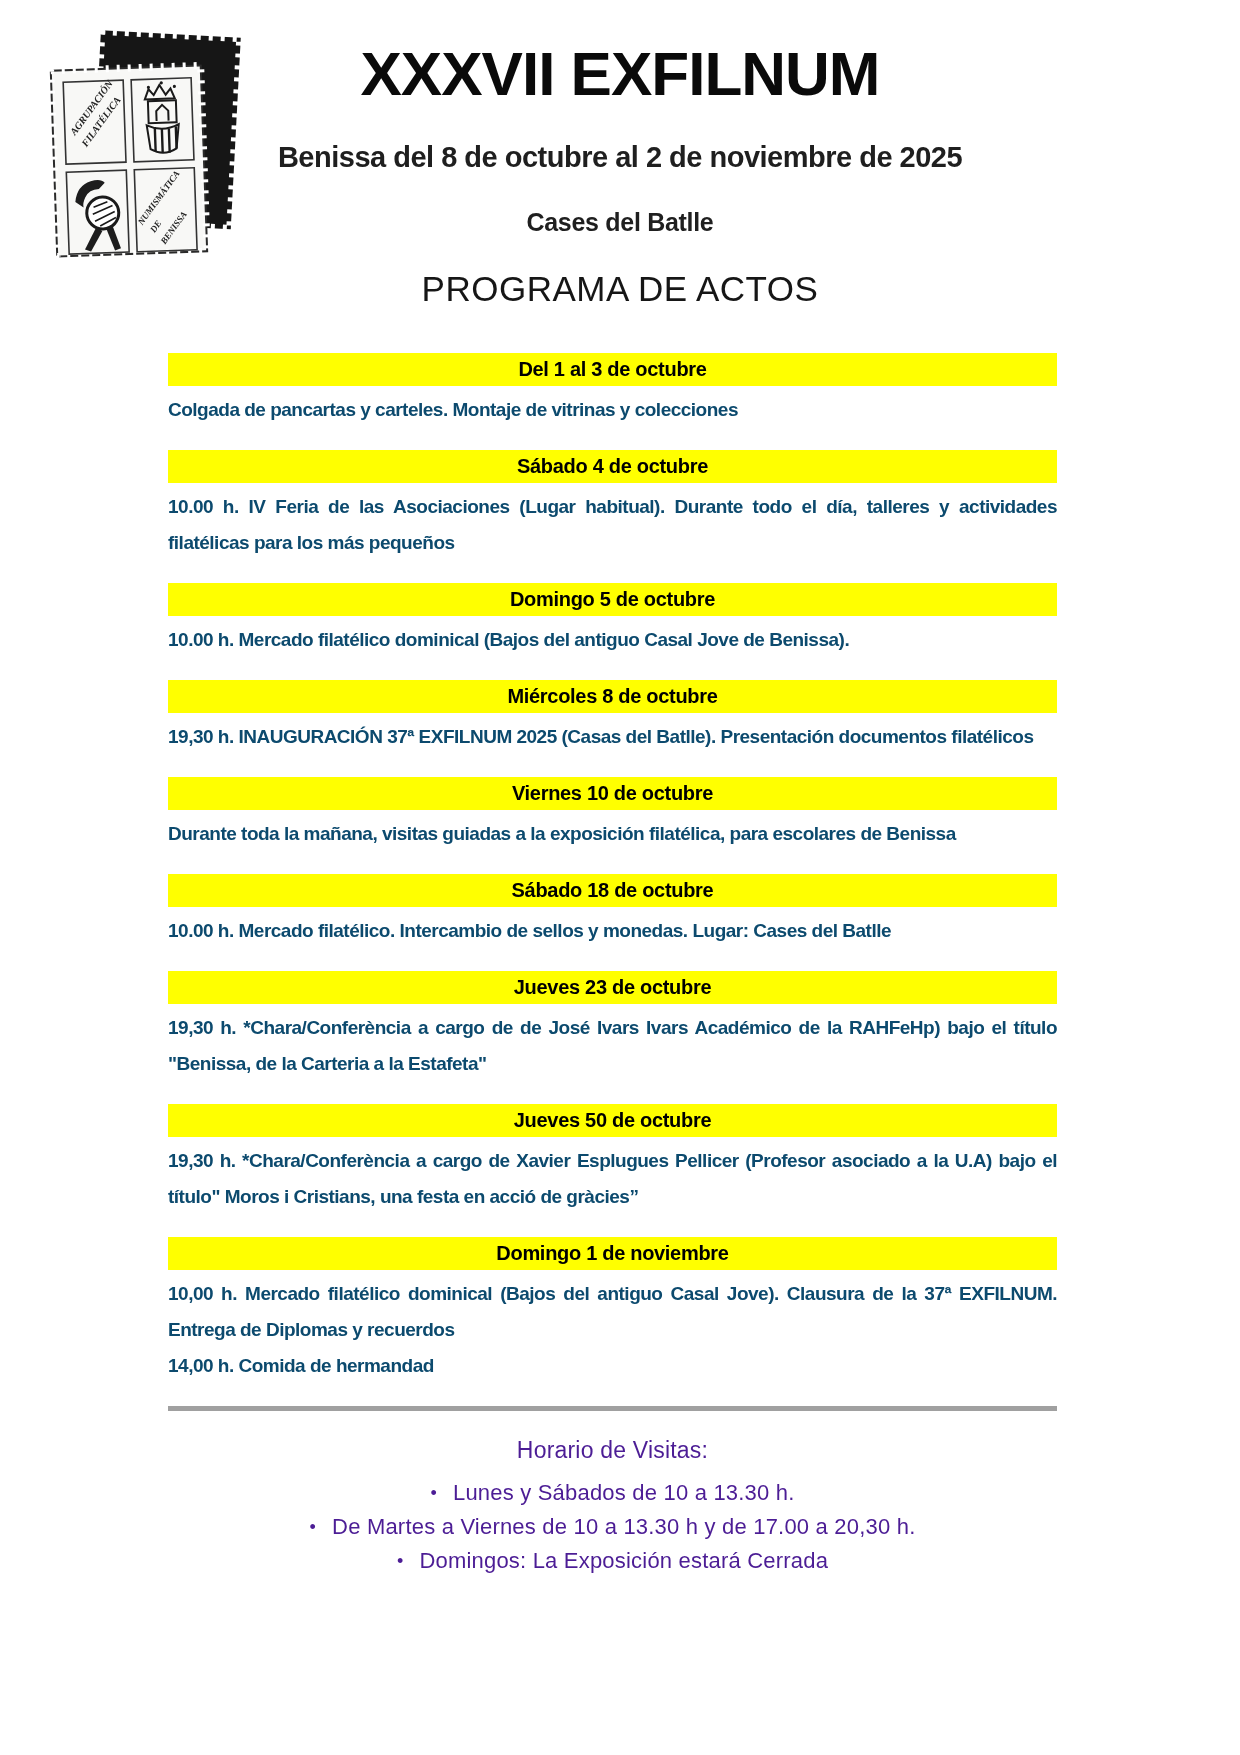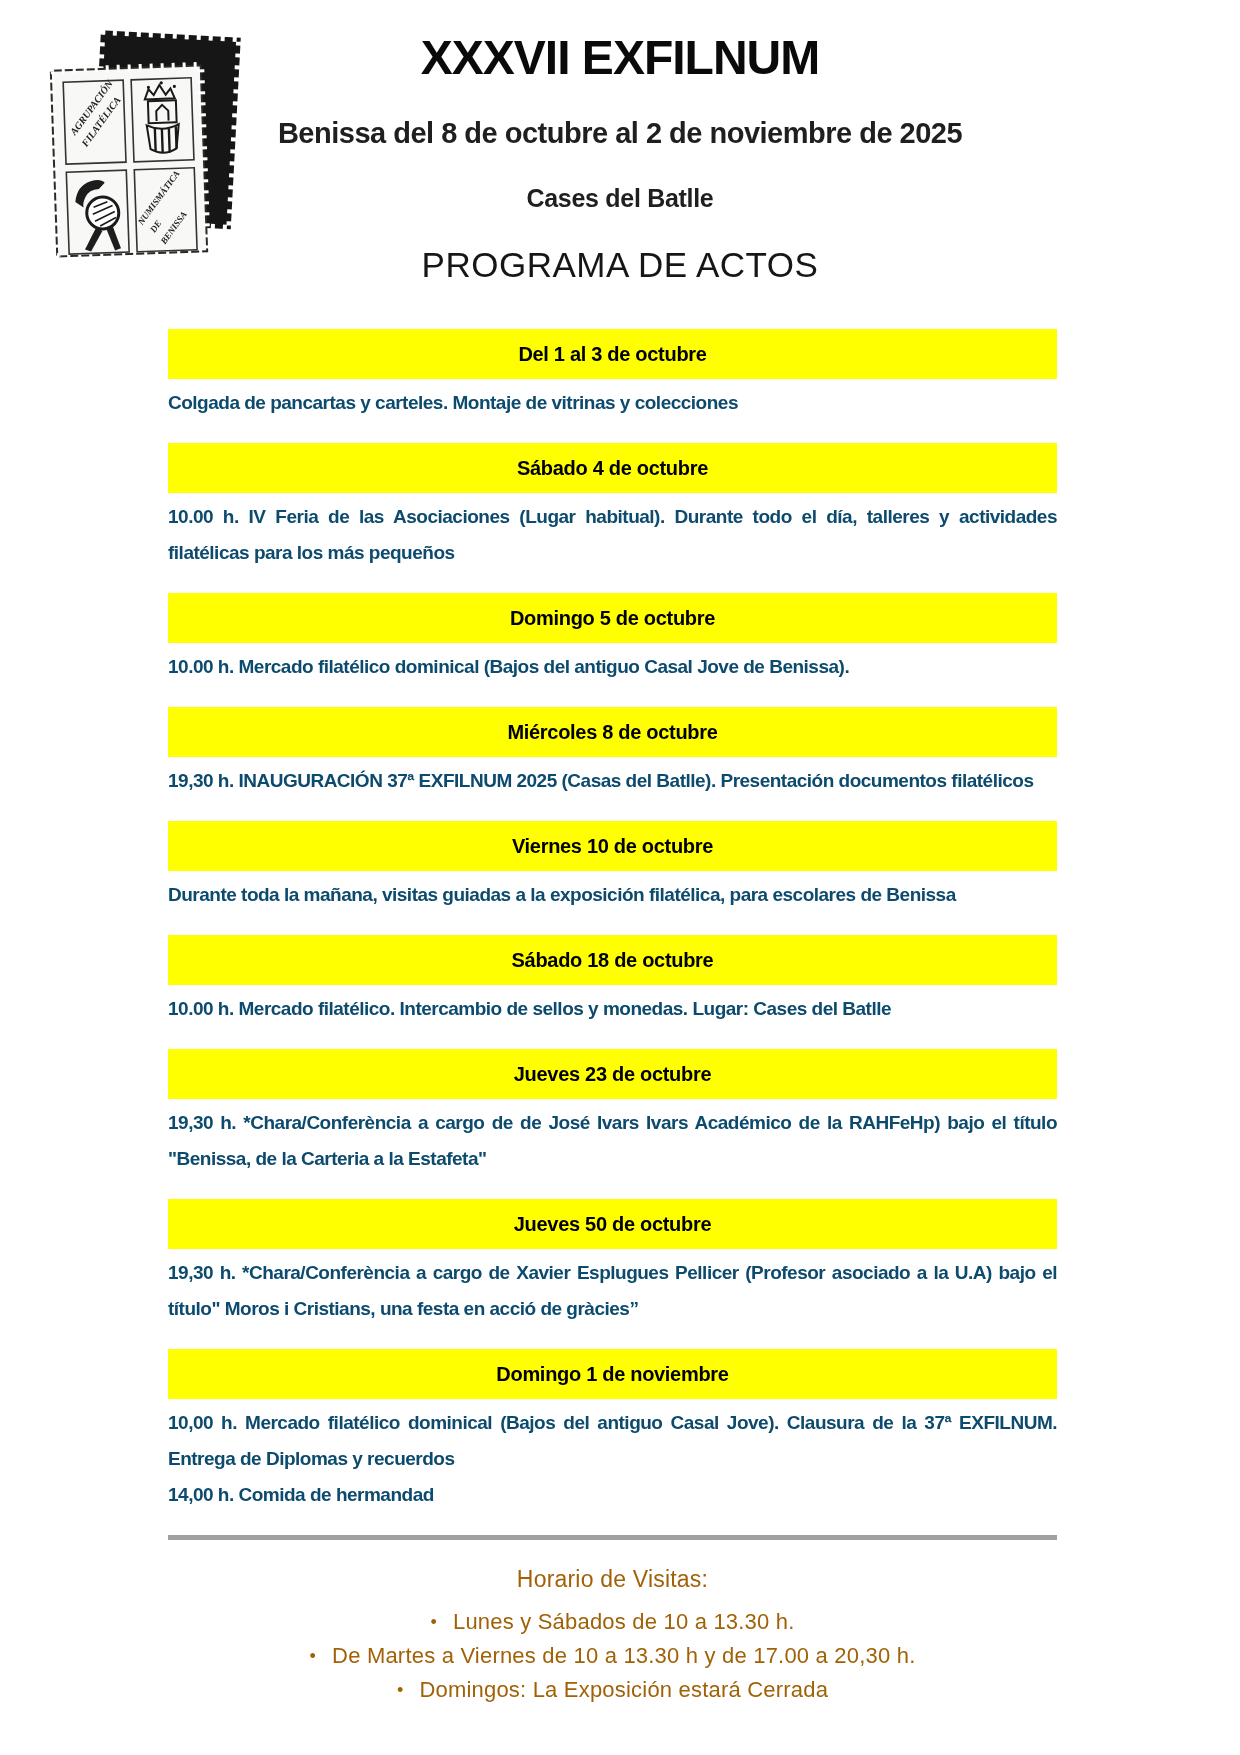--- a/index.html
+++ b/index.html
@@ -2,36 +2,36 @@
 <html><head>
 <meta charset="utf-8">
 <style>
   html,body{margin:0;padding:0;}
   body{
     width:1240px;height:1755px;background:#ffffff;position:relative;
     font-family:"Liberation Sans","DejaVu Sans",sans-serif;color:#1f1f1f;
   }
   .logo-wrap{position:absolute;left:44px;top:22px;width:210px;height:240px;}
   .header{padding-top:30px;text-align:center;}
-  .title{font-size:48px;font-weight:bold;letter-spacing:-1px;color:#0a0a0a;}
+  .title{font-size:62px;font-weight:bold;letter-spacing:-1px;color:#0a0a0a;margin-top:8px;}
   .subtitle{margin-top:32px;font-size:29px;font-weight:bold;letter-spacing:-0.5px;}
   .venue{margin-top:34px;font-size:25px;font-weight:bold;letter-spacing:-0.3px;}
   .program-heading{margin-top:32px;font-size:35px;font-weight:400;letter-spacing:0.5px;color:#161616;}
   .events{margin:44px 0 0 168px;width:889px;}
   .event{margin-bottom:22px;}
   .event-bar{
-    background:#FFFF00;height:50px;display:flex;align-items:center;justify-content:center;
+    background:#FFFF00;height:33px;display:flex;align-items:center;justify-content:center;
     font-weight:bold;font-size:20px;letter-spacing:-0.3px;color:#000;margin-bottom:6px;
   }
   .event-text{
     margin:0;font-weight:bold;font-size:19px;line-height:36px;
     letter-spacing:-0.5px;text-align:justify;color:#0c4a6e;
   }
   .divider{height:5px;background:#a0a0a0;margin:16px 0 26px 0;}
-  .hours{text-align:center;color:#a16207;}
+  .hours{text-align:center;color:#4c1d95;}
   .hours-heading{font-size:23px;margin-bottom:12px;letter-spacing:0.2px;}
   .hours-item{font-size:22px;line-height:34px;letter-spacing:0.2px;}
   .bullet{display:inline-block;margin-right:16px;font-size:18px;vertical-align:1px;}
   svg text.diag{font-family:"Liberation Serif","DejaVu Serif",serif;font-style:italic;font-weight:bold;fill:#222;}
 </style>
 </head>
 <body>
 
 <div>
 

